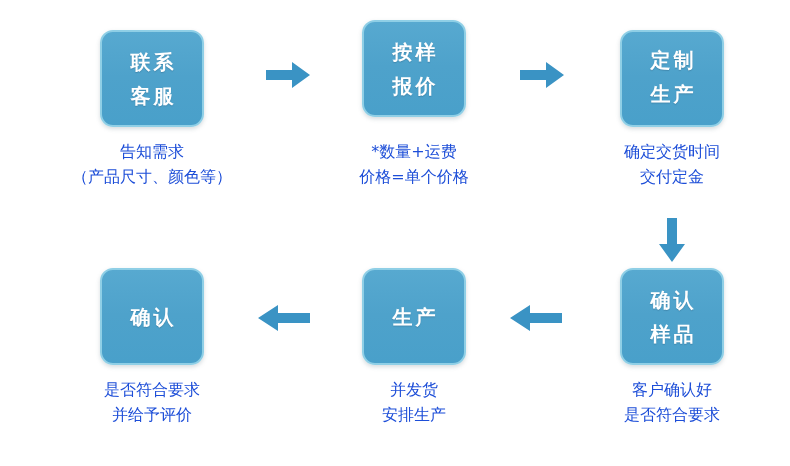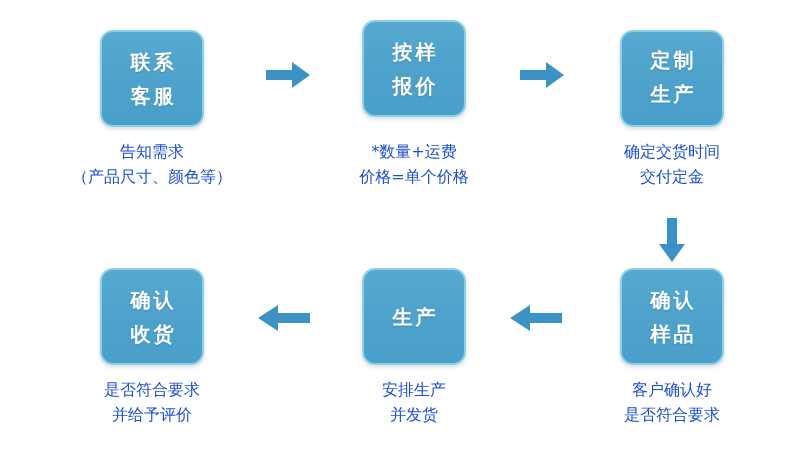--- a/index.html
+++ b/index.html
@@ -90,40 +90,39 @@
     <span>价格=单个价格</span>
   </div>
 
   <div class="caption" style="left:552px; top:139px;">
     <span>确定交货时间</span>
     <span>交付定金</span>
   </div>
 
   <div class="node" style="left:100px; top:268px;">
     <div class="node-line">确认</div>
-    <div class="node-line">收货</div>
   </div>
 
   <div class="node" style="left:362px; top:268px;">
     <div class="node-line">生产</div>
   </div>
 
   <div class="node" style="left:620px; top:268px;">
     <div class="node-line">确认</div>
     <div class="node-line">样品</div>
   </div>
 
   <div class="caption" style="left:32px; top:377px;">
     <span>是否符合要求</span>
     <span>并给予评价</span>
   </div>
 
   <div class="caption" style="left:294px; top:377px;">
+    <span>并发货</span>
     <span>安排生产</span>
-    <span>并发货</span>
   </div>
 
   <div class="caption" style="left:552px; top:377px;">
     <span>客户确认好</span>
     <span>是否符合要求</span>
   </div>
 
   <div class="arrow" style="left:266px; top:62px;">
     <svg width="44" height="26" viewBox="0 0 44 26">
       <polygon points="0,8 26,8 26,0 44,13 26,26 26,18 0,18" fill="#3a93c4"></polygon>

